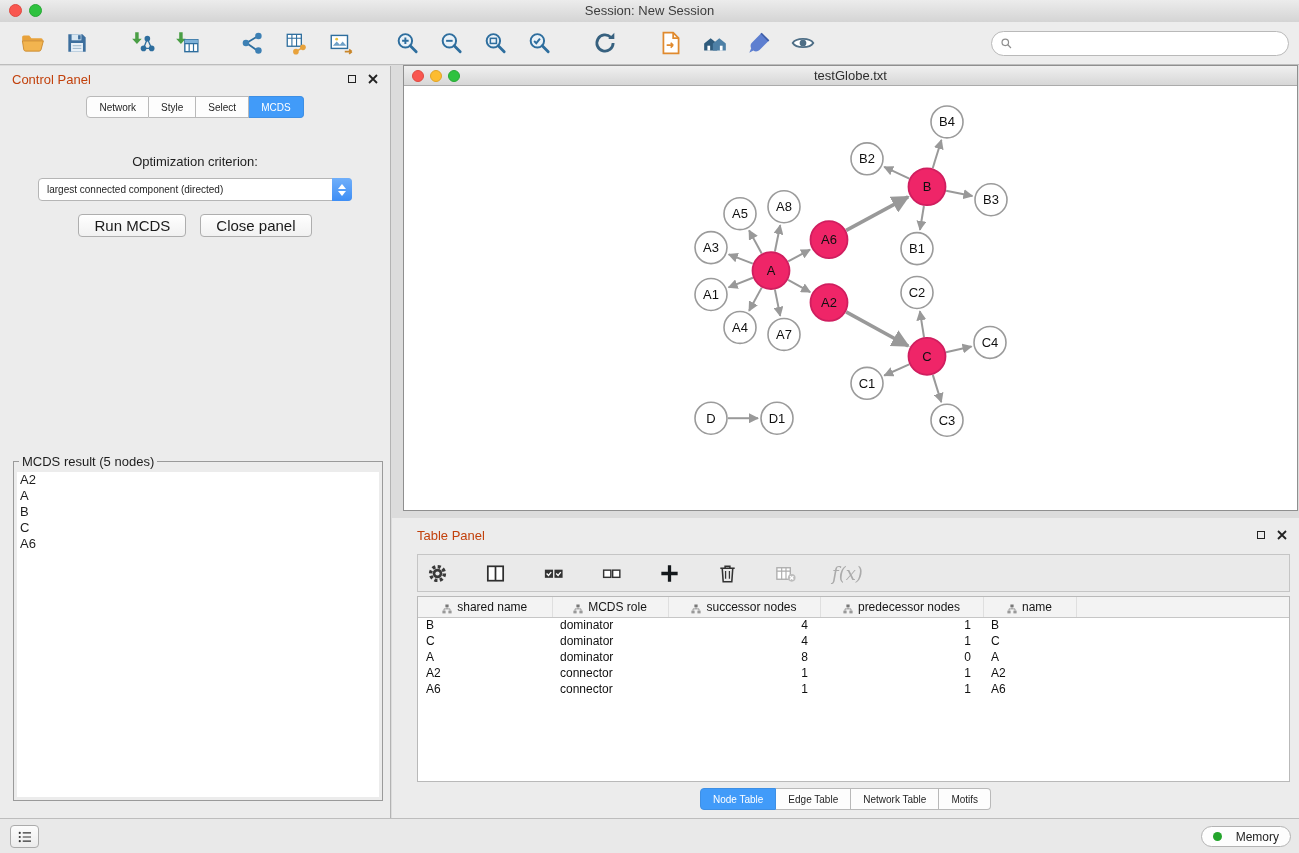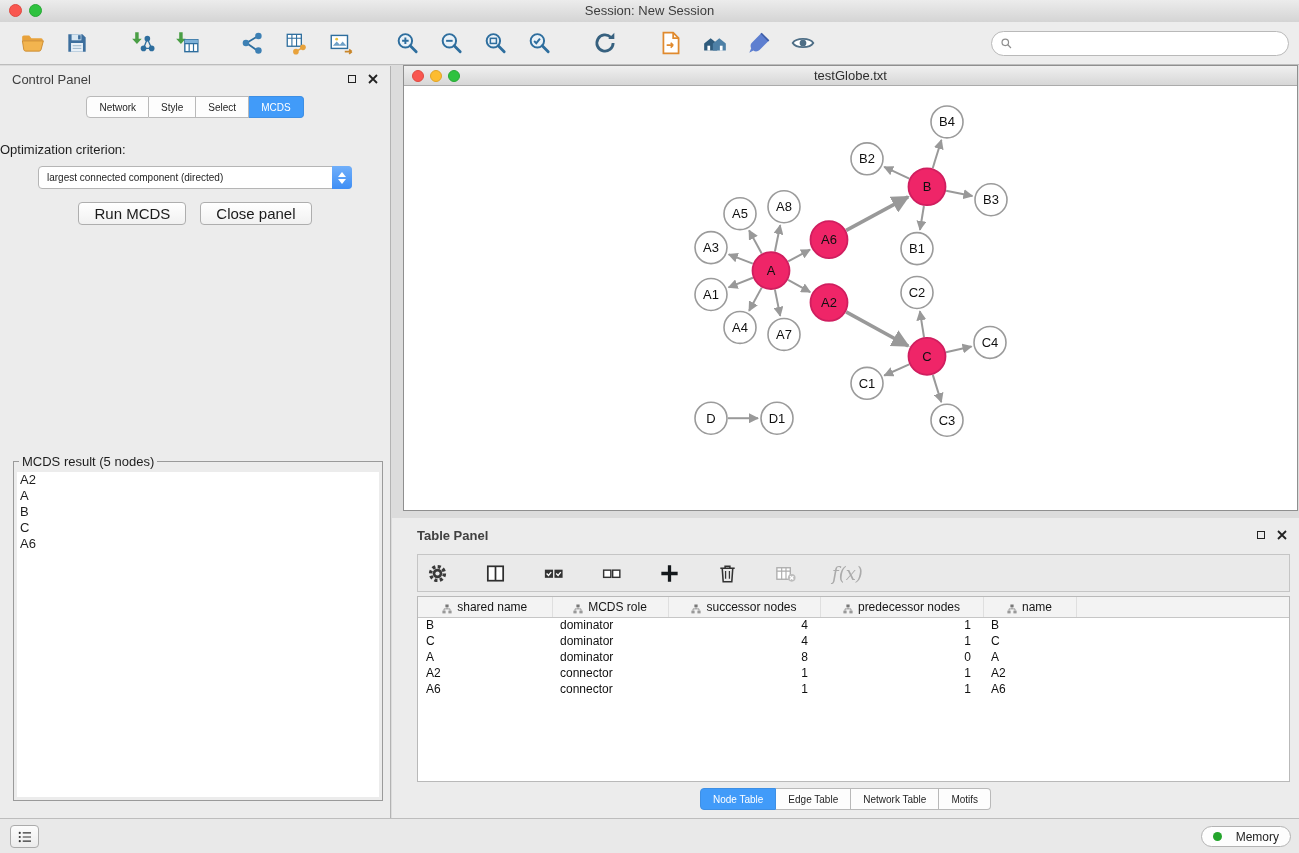--- a/index.html
+++ b/index.html
@@ -24,35 +24,35 @@
   .tb-btn { width:41px; height:34px; background:none; border:none; display:flex;
             align-items:center; justify-content:center; cursor:default; }
   .tb-btn svg { width:26px; height:26px; }
   .search { position:absolute; right:10px; top:9px; width:298px; height:25px; background:#fff;
             border:1px solid #B9B9B9; border-radius:13px; display:flex; align-items:center;
             padding-left:8px; gap:5px; }
   .search input { border:none; outline:none; flex:1; font-size:13px; background:transparent;
                   font-family:"Liberation Sans",sans-serif; }
 
   
-  .panel-titlebar { height:26px; display:flex; align-items:center; padding:0 12px; font-size:13px; color:#404040; }
+  .panel-titlebar { height:26px; display:flex; align-items:center; padding:0 12px; font-size:13px; color:#c2410c; }
   .win-icons { margin-left:auto; display:flex; gap:12px; align-items:center; }
   .winbtn-float { width:8px; height:8px; border:1.5px solid #222; display:inline-block; }
 
   
   .control-panel { position:absolute; top:66px; left:0; width:391px; bottom:35px;
                    background:#ECECEC; border-right:1px solid #B3B3B3; }
   .cp-tabs { display:flex; justify-content:center; margin-top:4px; }
   .cp-tab, .tp-tab { height:22px; padding:0 12px; font-family:"Liberation Sans",sans-serif;
             font-size:10px; background:#FDFDFD; border:1px solid #B9B9B9; border-left:none;
             color:#1f1f1f; cursor:default; }
   .cp-tab:first-child, .tp-tab:first-child { border-left:1px solid #B9B9B9; border-radius:4px 0 0 4px; }
   .cp-tab:last-child, .tp-tab:last-child { border-radius:0 4px 4px 0; }
   .cp-tab.active, .tp-tab.active { background:#419BF9; border-color:#3E8FE4; color:#fff; }
-  .opt-label { text-align:left; margin-top:24px; }
+  .opt-label { text-align:center; margin-top:36px; }
   .select-box { margin:9px auto 0; width:314px; height:23px; background:#fff; border:1px solid #B5B5B5;
                 border-radius:4px; position:relative; display:flex; align-items:center; padding-left:8px; }
   .select-text { font-size:10px; }
   .select-stepper { position:absolute; right:-1px; top:-1px; width:20px; height:23px;
                     background:linear-gradient(#70AFFA,#3E8EF5); border-radius:0 4px 4px 0;
                     display:flex; flex-direction:column; align-items:center; justify-content:center; }
   .step-up { width:0; height:0; border-left:4px solid transparent; border-right:4px solid transparent;
              border-bottom:5px solid #fff; margin-bottom:2px; }
   .step-down { width:0; height:0; border-left:4px solid transparent; border-right:4px solid transparent;
                border-top:5px solid #fff; }
@@ -73,21 +73,21 @@
   .net-titlebar { height:20px; background:linear-gradient(#F0F0F0,#D7D7D7);
                   border-bottom:1px solid #ABABAB; position:relative; }
   .net-lights { position:absolute; left:8px; top:4px; display:flex; gap:6px; }
   .net-lights .light { width:12px; height:12px; }
   .net-title { text-align:center; line-height:20px; font-size:13px; color:#2e2e2e; }
   .net-canvas { position:absolute; top:21px; left:0; right:0; bottom:0; background:#fff; }
   .net-canvas svg { width:100%; height:100%; display:block; font-family:"Liberation Sans",sans-serif; }
 
   
   .table-panel { position:absolute; left:392px; top:518px; right:0; bottom:35px; background:#ECECEC; }
-  .table-panel .panel-titlebar { padding-left:25px; padding-top:8px;font-weight:bold; }
+  .table-panel .panel-titlebar { padding-left:25px; padding-top:8px; }
   .tp-toolbar { position:absolute; left:25px; right:9px; top:36px; height:38px; background:#EAEAEA;
                 border:1px solid #C5C5C5; display:flex; align-items:center; padding-left:4px; gap:28px; }
   .tp-btn { width:30px; height:30px; background:none; border:none; display:flex;
             align-items:center; justify-content:center; cursor:default; }
   .tp-btn svg { width:23px; height:23px; }
   .fx { font-family:"DejaVu Serif", serif; font-style:italic; font-size:18px; color:#ABABAB; margin-left:4px; }
   .tp-tablewrap { position:absolute; left:25px; right:9px; top:78px; bottom:36px; background:#fff;
                   border:1px solid #B9B9B9; overflow:hidden; }
   .tp-tablewrap table { border-collapse:collapse; width:100%; table-layout:fixed; font-size:12px; }
   .tp-tablewrap thead th { height:20px; background:#F3F3F3; border-bottom:1px solid #C6C6C6;

